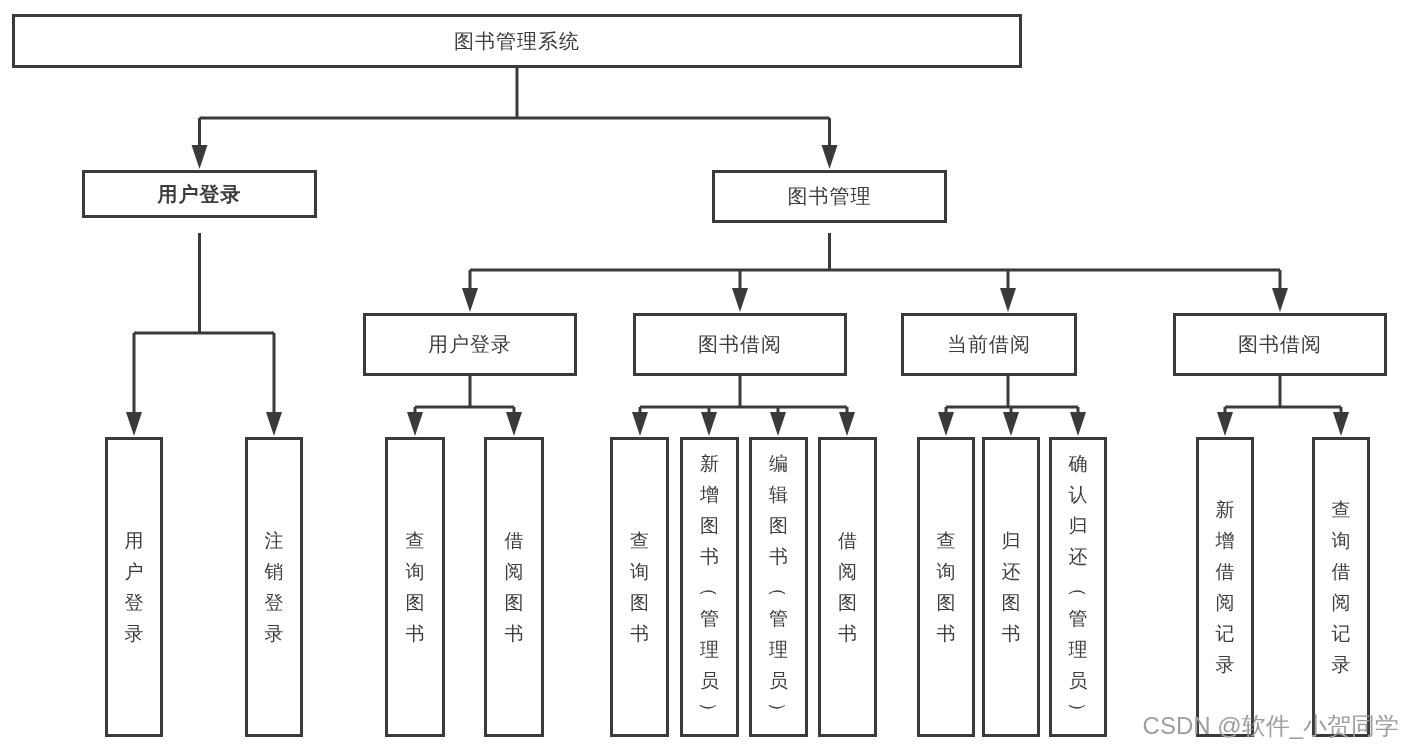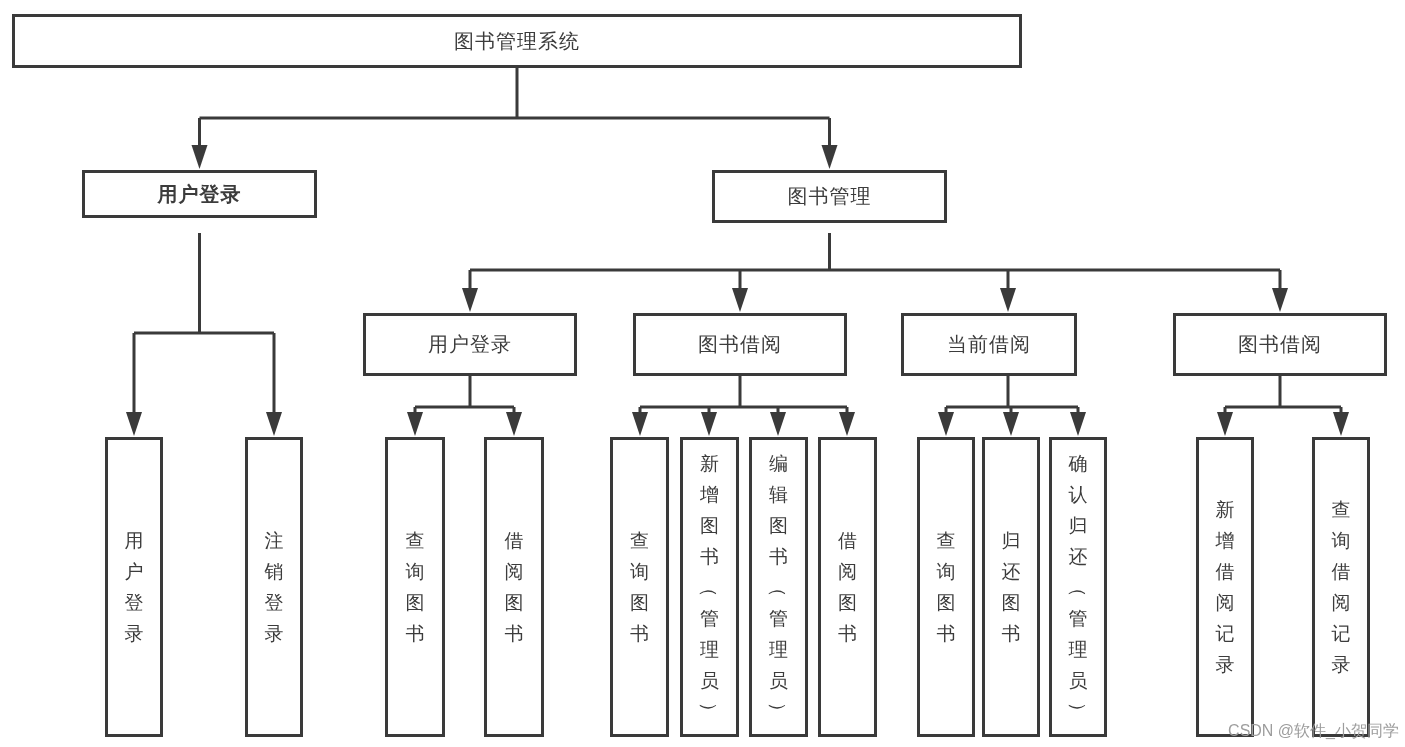--- a/index.html
+++ b/index.html
@@ -10,21 +10,21 @@
   svg.wires{position:absolute;left:0;top:0;color:var(--line,#3a3a3a);}
   .box{
     position:absolute;box-sizing:border-box;background:#fff;
     border:3px solid var(--line,#3a3a3a);color:var(--text,#3c3c3c);
   }
   .hbox{display:flex;align-items:center;justify-content:center;font-size:20px;letter-spacing:1px;}
   .vbox{display:flex;flex-direction:column;align-items:center;justify-content:center;font-size:19px;}
   .vchar{display:block;height:31px;line-height:31px;text-align:center;}
   .vchar.rot{transform:rotate(90deg);}
   .watermark{
-    position:absolute;right:6px;bottom:5px;font-size:16px;
+    position:absolute;right:6px;bottom:5px;font-size:24px;
     color:var(--watermark,#9d9d9d);white-space:nowrap;
   }
 </style>
 </head>
 <body>
 
 <div class="stage">
 
   <svg class="wires" width="1405" height="747" viewBox="0 0 1405 747" aria-hidden="true">
 

